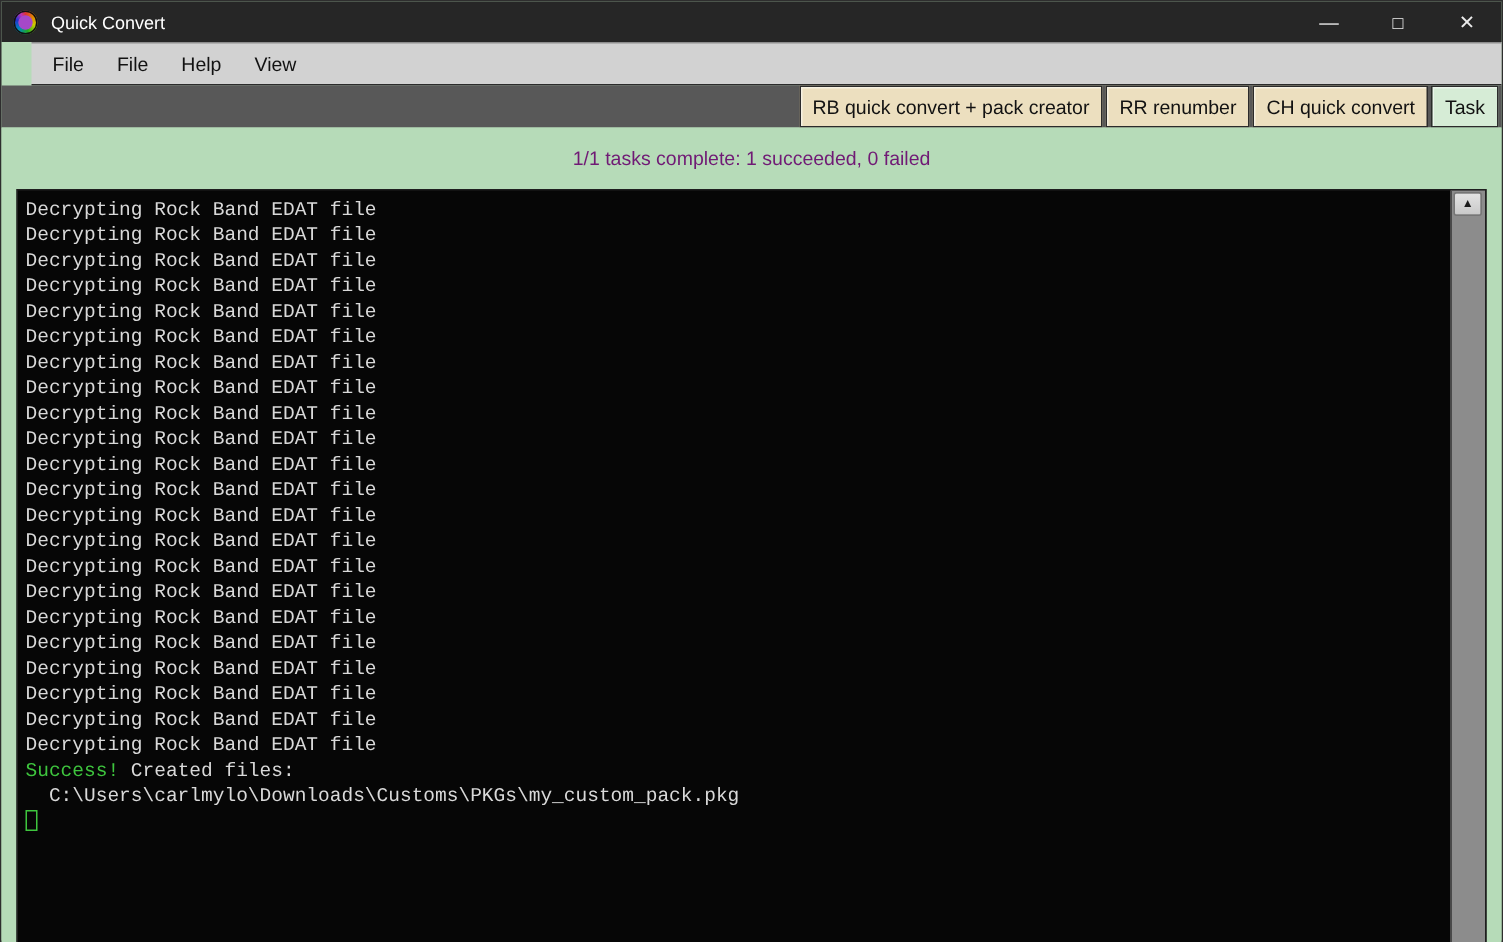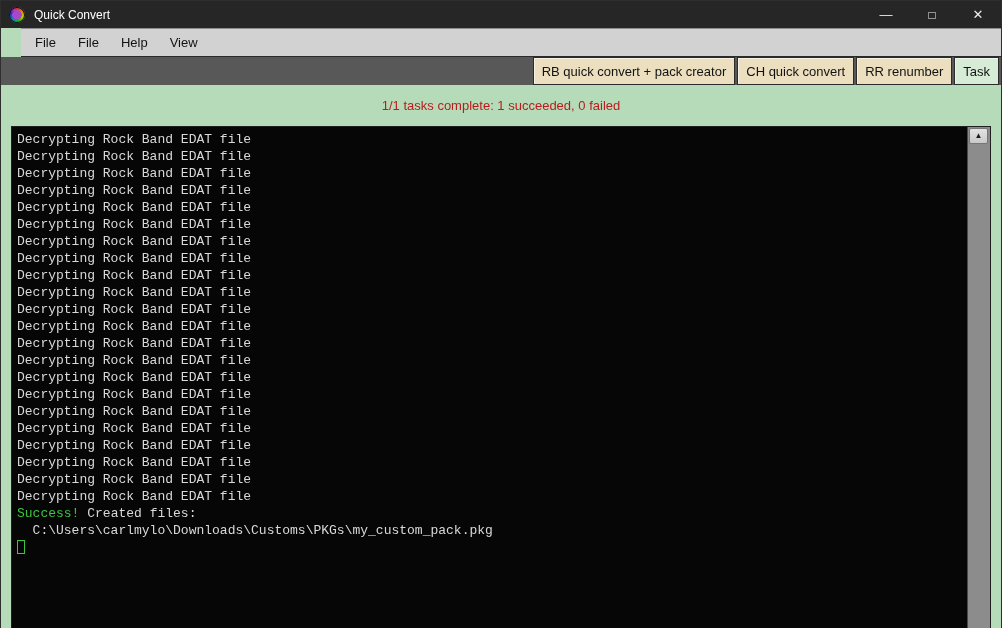--- a/index.html
+++ b/index.html
@@ -42,21 +42,21 @@
     display:flex; align-items:center;
     background:var(--tab-bg,#ecdfbf);
     border:1px solid #2b2b2b; margin-right:2px;
     box-shadow:inset 1px 1px 0 rgba(255,255,255,0.55);
     white-space:nowrap;
   }
   .tab.active { background:var(--tab-active-bg,#d6ecd6); }
 
   
   .content { flex:1 1 auto; display:flex; flex-direction:column; background:var(--body-bg,#b6dbb8); }
-  .statusline { flex:0 0 41px; display:flex; align-items:center; justify-content:center; font-size:13px; color:#b91c1c; }
+  .statusline { flex:0 0 41px; display:flex; align-items:center; justify-content:center; font-size:13px; color:#701a75; }
 
   .console-wrap {
     margin:0 10px; height:559px; position:relative;
     background:var(--console-bg,#060606);
     border:1px solid #1f1f1f;
   }
   .console-output {
     position:absolute; top:0; left:0; right:23px; bottom:0;
     padding:4px 0 0 5px;
     font-family:"Liberation Mono","DejaVu Sans Mono",monospace;
@@ -117,22 +117,22 @@
 
   <div class="menubar">
       <span class="menu-item">File</span>
       <span class="menu-item">File</span>
       <span class="menu-item">Help</span>
       <span class="menu-item">View</span>
     </div>
 
   <div class="tabbar">
       <span class="tab">RB quick convert + pack creator</span>
+      <span class="tab">RR renumber</span>
       <span class="tab">CH quick convert</span>
-      <span class="tab">RR renumber</span>
       <span class="tab active">Task</span>
     </div>
 
   <div class="content">
     <div class="statusline">1/1 tasks complete: 1 succeeded, 0 failed</div>
 
     <div class="console-wrap">
       <div class="console-output"><div class="console-line">Decrypting Rock Band EDAT file</div><div class="console-line">Decrypting Rock Band EDAT file</div><div class="console-line">Decrypting Rock Band EDAT file</div><div class="console-line">Decrypting Rock Band EDAT file</div><div class="console-line">Decrypting Rock Band EDAT file</div><div class="console-line">Decrypting Rock Band EDAT file</div><div class="console-line">Decrypting Rock Band EDAT file</div><div class="console-line">Decrypting Rock Band EDAT file</div><div class="console-line">Decrypting Rock Band EDAT file</div><div class="console-line">Decrypting Rock Band EDAT file</div><div class="console-line">Decrypting Rock Band EDAT file</div><div class="console-line">Decrypting Rock Band EDAT file</div><div class="console-line">Decrypting Rock Band EDAT file</div><div class="console-line">Decrypting Rock Band EDAT file</div><div class="console-line">Decrypting Rock Band EDAT file</div><div class="console-line">Decrypting Rock Band EDAT file</div><div class="console-line">Decrypting Rock Band EDAT file</div><div class="console-line">Decrypting Rock Band EDAT file</div><div class="console-line">Decrypting Rock Band EDAT file</div><div class="console-line">Decrypting Rock Band EDAT file</div><div class="console-line">Decrypting Rock Band EDAT file</div><div class="console-line">Decrypting Rock Band EDAT file</div><div class="console-line"><span class="success">Success!</span> Created files:</div><div class="console-line">  C:\Users\carlmylo\Downloads\Customs\PKGs\my_custom_pack.pkg</div><div class="console-line"><span class="cursor"></span></div></div>
       <div class="scrollbar">
         <div class="scroll-btn up">▲</div>

